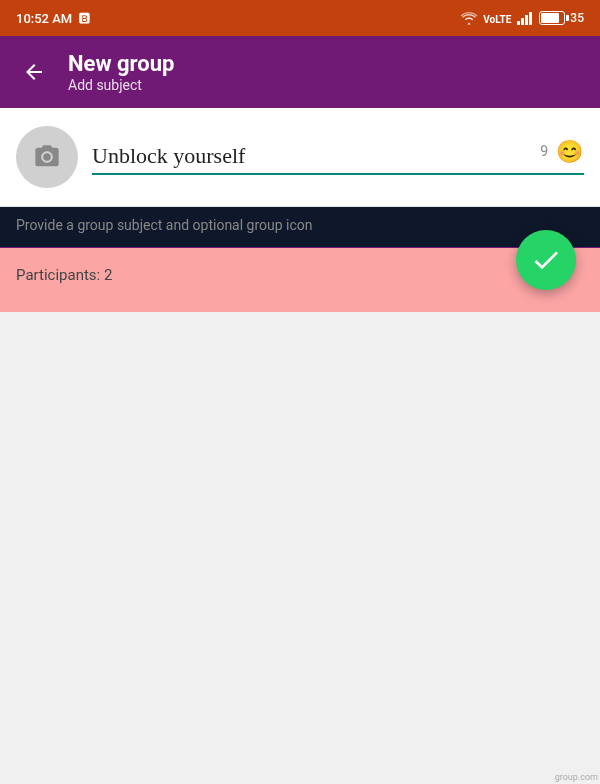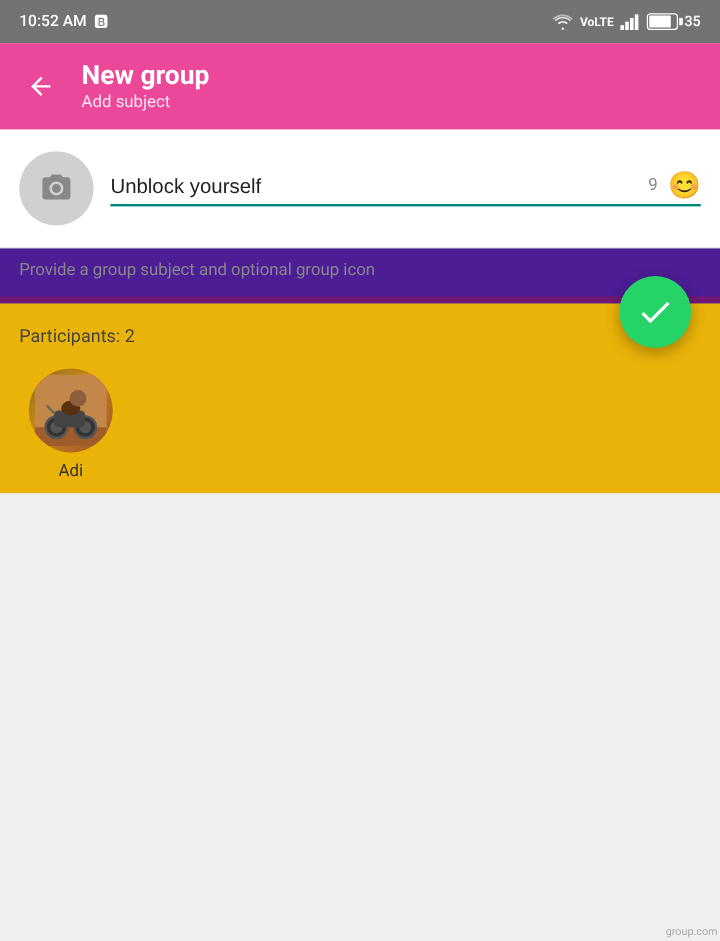--- a/index.html
+++ b/index.html
@@ -8,21 +8,21 @@
       width: 600px;
       height: 784px;
       font-family: 'Roboto', Arial, sans-serif;
       background: #f0f0f0;
       overflow: hidden;
       position: relative;
     }
 
     
     .status-bar {
-      background: #737373;
+      background: #c2410c;
       height: 36px;
       display: flex;
       align-items: center;
       justify-content: space-between;
       padding: 0 16px;
       color: white;
       font-size: 13px;
       font-weight: 500;
     }
 
@@ -64,21 +64,21 @@
 
     .battery-fill {
       background: white;
       height: 100%;
       width: 80%;
       border-radius: 1px;
     }
 
     
     .app-bar {
-      background: #ec4899;
+      background: #701a75;
       height: 72px;
       display: flex;
       align-items: center;
       padding: 0 16px;
       gap: 16px;
     }
 
     .back-btn {
       color: white;
       font-size: 22px;
@@ -133,25 +133,26 @@
       flex: 1;
       display: flex;
       flex-direction: column;
       position: relative;
     }
 
     .group-name-input {
       border: none;
       border-bottom: 2px solid #00897b;
       outline: none;
-      font-size: 17px;
+      font-size: 22px;
       padding: 4px 0;
       width: 100%;
       color: #222;
       background: transparent;
+      font-family: Liberation Serif, serif;
     }
 
     .char-count {
       position: absolute;
       right: 36px;
       top: 4px;
       color: #888;
       font-size: 14px;
     }
 
@@ -159,25 +160,25 @@
       position: absolute;
       right: 0;
       top: 0;
       font-size: 22px;
       cursor: pointer;
       color: #888;
     }
 
     
     .hint-text {
-      background: #4c1d95;
+      background: #0f172a;
       padding: 10px 16px 14px 16px;
       color: #888;
       font-size: 14px;
-      border-bottom: 6px solid #701a75;
+      border-bottom: 1px solid #701a75;
     }
 
     
     .fab {
       position: absolute;
       right: 24px;
       top: 230px;
       width: 60px;
       height: 60px;
       border-radius: 50%;
@@ -185,21 +186,21 @@
       display: flex;
       align-items: center;
       justify-content: center;
       box-shadow: 0 4px 12px rgba(0,0,0,0.3);
       cursor: pointer;
       z-index: 10;
     }
 
     
     .participants-section {
-      background: #eab308;
+      background: #fca5a5;
       padding: 18px 16px 10px 16px;
     }
 
     .participants-label {
       font-size: 15px;
       color: #444;
       margin-bottom: 18px;
     }
 
     .participants-list {
@@ -319,41 +320,17 @@
 <div class="fab">
   <svg width="32" height="32" viewBox="0 0 24 24" fill="white">
     <path d="M9 16.17L4.83 12l-1.42 1.41L9 19 21 7l-1.41-1.41z"></path>
   </svg>
 </div>
 
 <div class="participants-section">
   <div class="participants-label">Participants: 2</div>
   <div class="participants-list">
 
-    <div class="participant-item">
-      <div class="adi-avatar">
-
-        <svg width="60" height="60" viewBox="0 0 60 60">
-          <rect width="60" height="60" fill="#c4874a"></rect>
-
-          <rect x="0" y="44" width="60" height="16" fill="#a05c2a"></rect>
-
-          <ellipse cx="18" cy="44" rx="9" ry="9" fill="#333" stroke="#555" stroke-width="2"></ellipse>
-          <ellipse cx="18" cy="44" rx="5" ry="5" fill="#555"></ellipse>
-          <ellipse cx="42" cy="44" rx="9" ry="9" fill="#333" stroke="#555" stroke-width="2"></ellipse>
-          <ellipse cx="42" cy="44" rx="5" ry="5" fill="#555"></ellipse>
-
-          <rect x="16" y="30" width="26" height="14" rx="4" fill="#444"></rect>
-
-          <ellipse cx="30" cy="28" rx="8" ry="6" fill="#5a3010"></ellipse>
-
-          <circle cx="36" cy="20" r="7" fill="#8B5E3C"></circle>
-
-          <line x1="16" y1="32" x2="10" y2="26" stroke="#666" stroke-width="2"></line>
-        </svg>
-      </div>
-      <span class="participant-name">Adi</span>
-    </div>
 
   </div>
 </div>
 
 <div class="watermark">group.com</div>
 
 </body></html>

